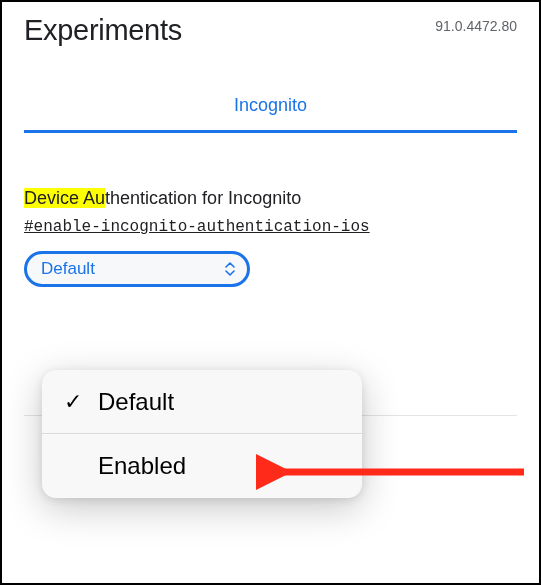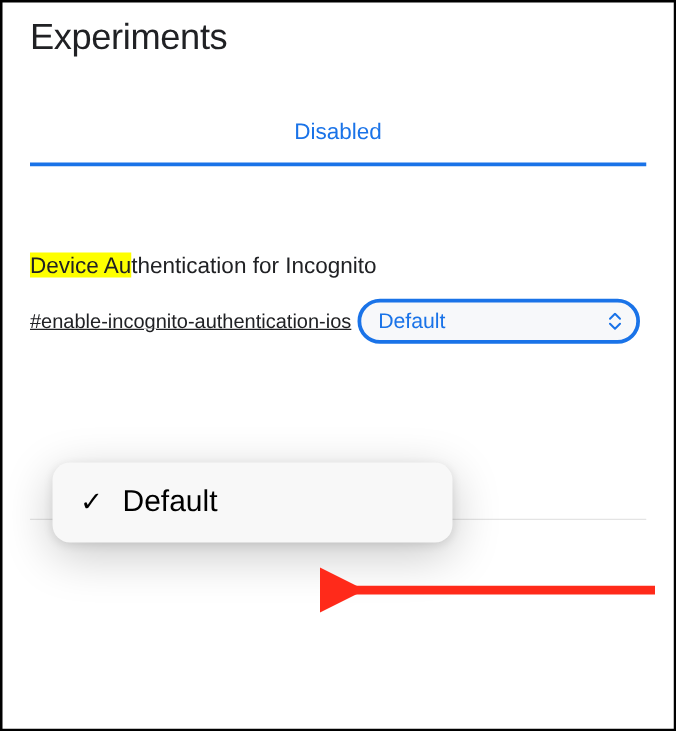--- a/index.html
+++ b/index.html
@@ -38,42 +38,43 @@
       padding: 0 22px;
     }
     .tab {
       text-align: center;
       font-size: 18px;
       color: #1a73e8;
       padding-bottom: 14px;
       border-bottom: 3px solid #1a73e8;
     }
     .content {
-      padding: 68px 22px 0 22px;
+      padding: 54px 22px 0 22px;
     }
     .flag-title {
       font-size: 18px;
       color: #202124;
       line-height: 1.3;
     }
     .highlight {
       background: #feff00;
     }
     .flag-desc {
       font-size: 16px;
       color: #5f6368;
       margin-top: 7px;
       line-height: 1.45;
     }
     .flag-hash {
       font-size: 16px;
       color: #202124;
       text-decoration: underline;
-      margin-top: 24px;
+      margin-top: 8px;
       display: inline-block;
+      font-family: Liberation Mono, monospace;
     }
     .select {
       margin-top: 15px;
       display: inline-flex;
       align-items: center;
       justify-content: space-between;
       width: 226px;
       height: 36px;
       border: 3px solid #1a73e8;
       border-radius: 18px;
@@ -140,24 +141,25 @@
       width: 270px;
       height: 40px;
       pointer-events: none;
     }
   </style>
 </head>
 <body>
 
 <div class="header">
   <div class="title">Experiments</div>
+  <div class="version">91.0.4472.80</div>
 </div>
 
 <div class="tabs">
-  <div class="tab">Disabled</div>
+  <div class="tab">Incognito</div>
 </div>
 
 <div class="content">
   <div class="flag-title">
     <span class="highlight">Device Au</span><span>thentication for Incognito</span>
   </div>
   <a class="flag-hash">#enable-incognito-authentication-ios</a>
   <div class="select">
     <span class="select-value">Default</span>
     <span class="select-chevron">
@@ -169,20 +171,23 @@
   </div>
 </div>
 
 <div class="divider"></div>
 
 <div class="dropdown">
   <div class="dropdown-item">
     <span class="check">✓</span>
     <span class="item-label">Default</span>
   </div>
+  <div class="dropdown-item">
+    <span class="item-label no-check">Enabled</span>
+  </div>
 </div>
 
 <svg class="arrow" viewBox="0 0 270 40">
   <defs>
     <marker id="ahead" markerWidth="10" markerHeight="10" refX="2" refY="5" orient="auto">
       <path d="M10 0 L0 5 L10 10 Z" fill="#ff2a1a"></path>
     </marker>
   </defs>
   <line x1="268" y1="20" x2="22" y2="20" stroke="#ff2a1a" stroke-width="7" marker-end="url(#ahead)"></line>
 </svg>

